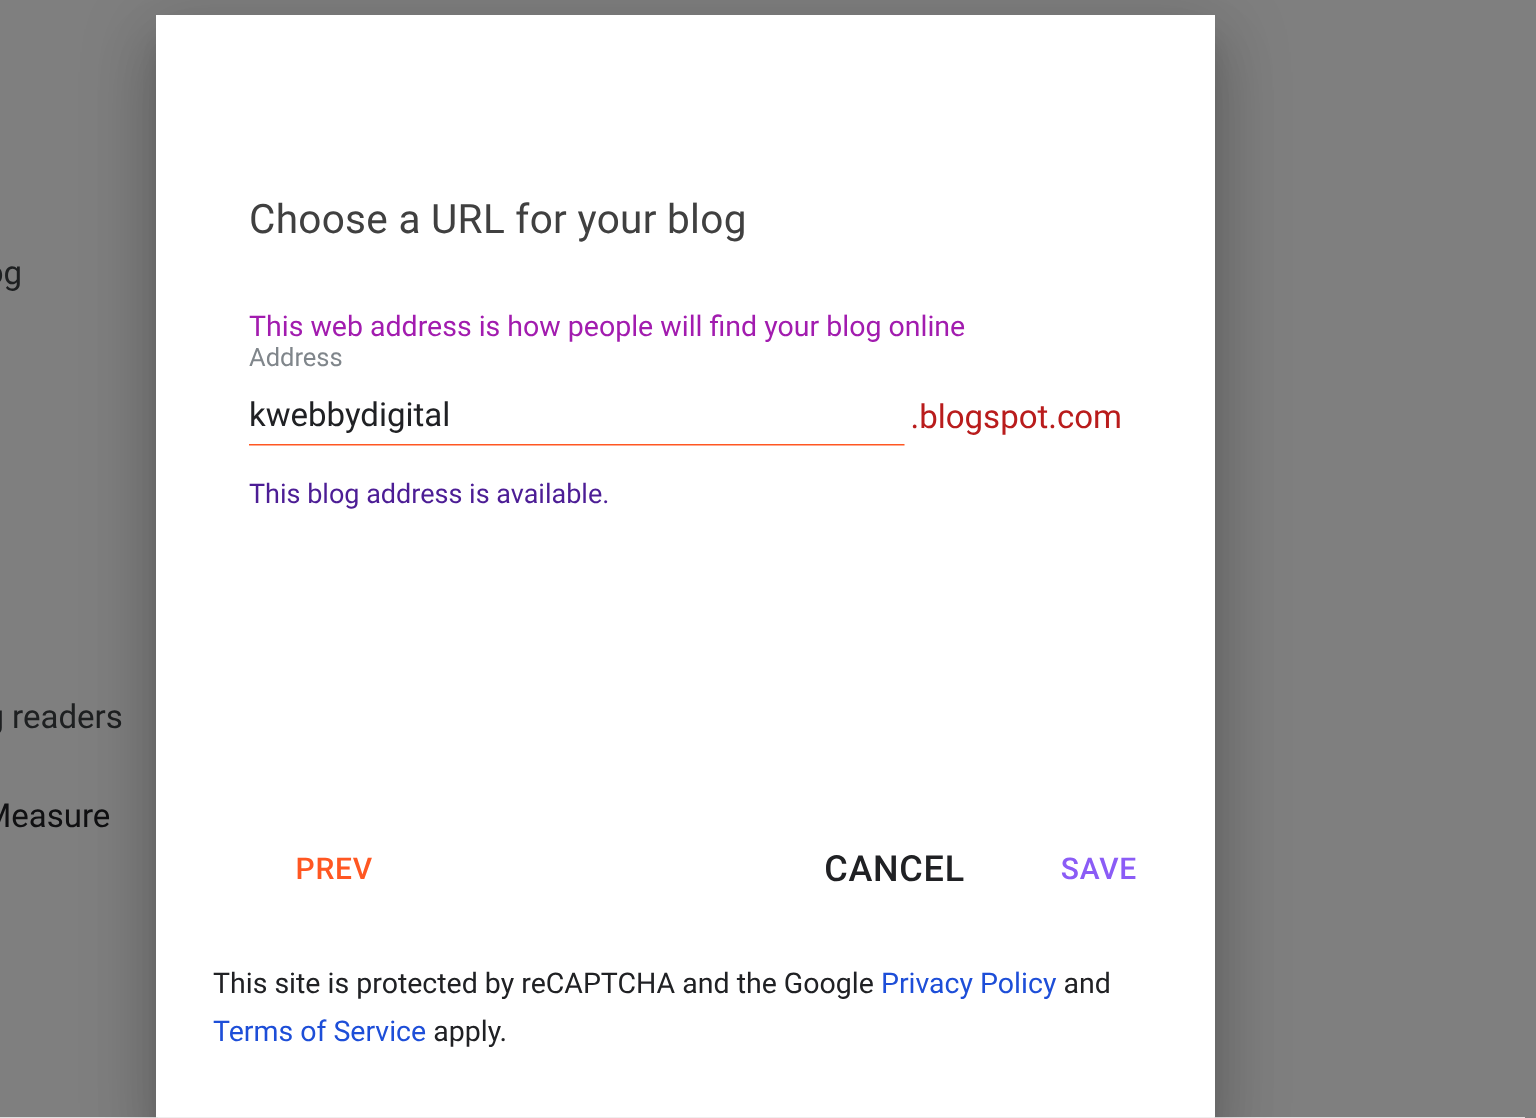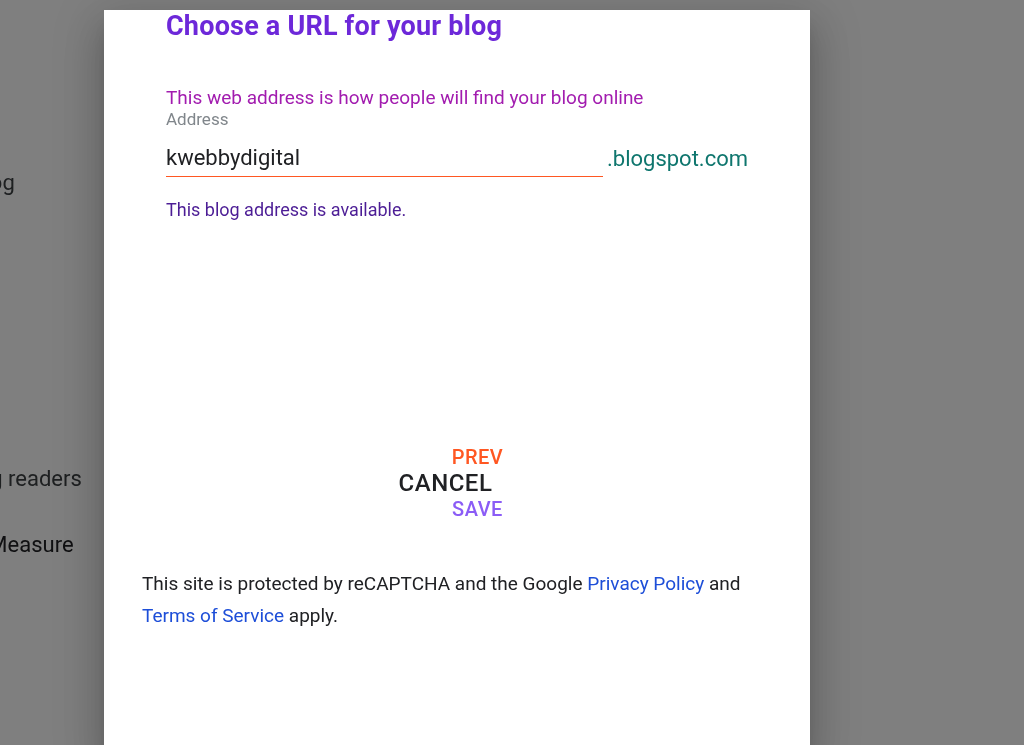--- a/index.html
+++ b/index.html
@@ -78,22 +78,23 @@
       background: #ffffff;
       box-shadow: 0 11px 15px -7px rgba(0,0,0,0.2), 0 24px 38px 3px rgba(0,0,0,0.14), 0 9px 46px 8px rgba(0,0,0,0.12);
     }
     
     .dialog-content {
       padding: 0;
     }
     
     .dialog-title {
       font-size: 27px;
-      font-weight: 700;
-      color: #6d28d9;
+      font-weight: 400;
+      color: #404040;
+      margin-top: 120px;
       margin-left: 62px;
       letter-spacing: 0.2px;
     }
     
     .dialog-subtitle {
       font-size: 19px;
       color: #a21caf;
       margin-top: 44px;
       margin-left: 62px;
       font-weight: 400;
@@ -123,40 +124,39 @@
       font-size: 22px;
       color: #202124;
       font-family: inherit;
       padding-bottom: 6px;
       outline: none;
       background: transparent;
     }
     
     .domain-suffix {
       font-size: 22px;
-      color: #0f766e;
+      color: #b91c1c;
       padding-bottom: 6px;
       padding-left: 4px;
       width: 145px;
     }
     
     .availability-text {
       font-size: 18px;
       color: #4c1d95;
       margin-top: 22px;
       font-weight: 400;
     }
     
     .button-row {
       margin-top: 225px;
       margin-left: 93px;
       margin-right: 52px;
       display: flex;
       align-items: center;
-      flex-direction: column;
     }
     
     .prev-button {
       font-size: 20px;
       font-weight: 500;
       color: #ff5722;
       background: none;
       border: none;
       cursor: pointer;
       font-family: inherit;

